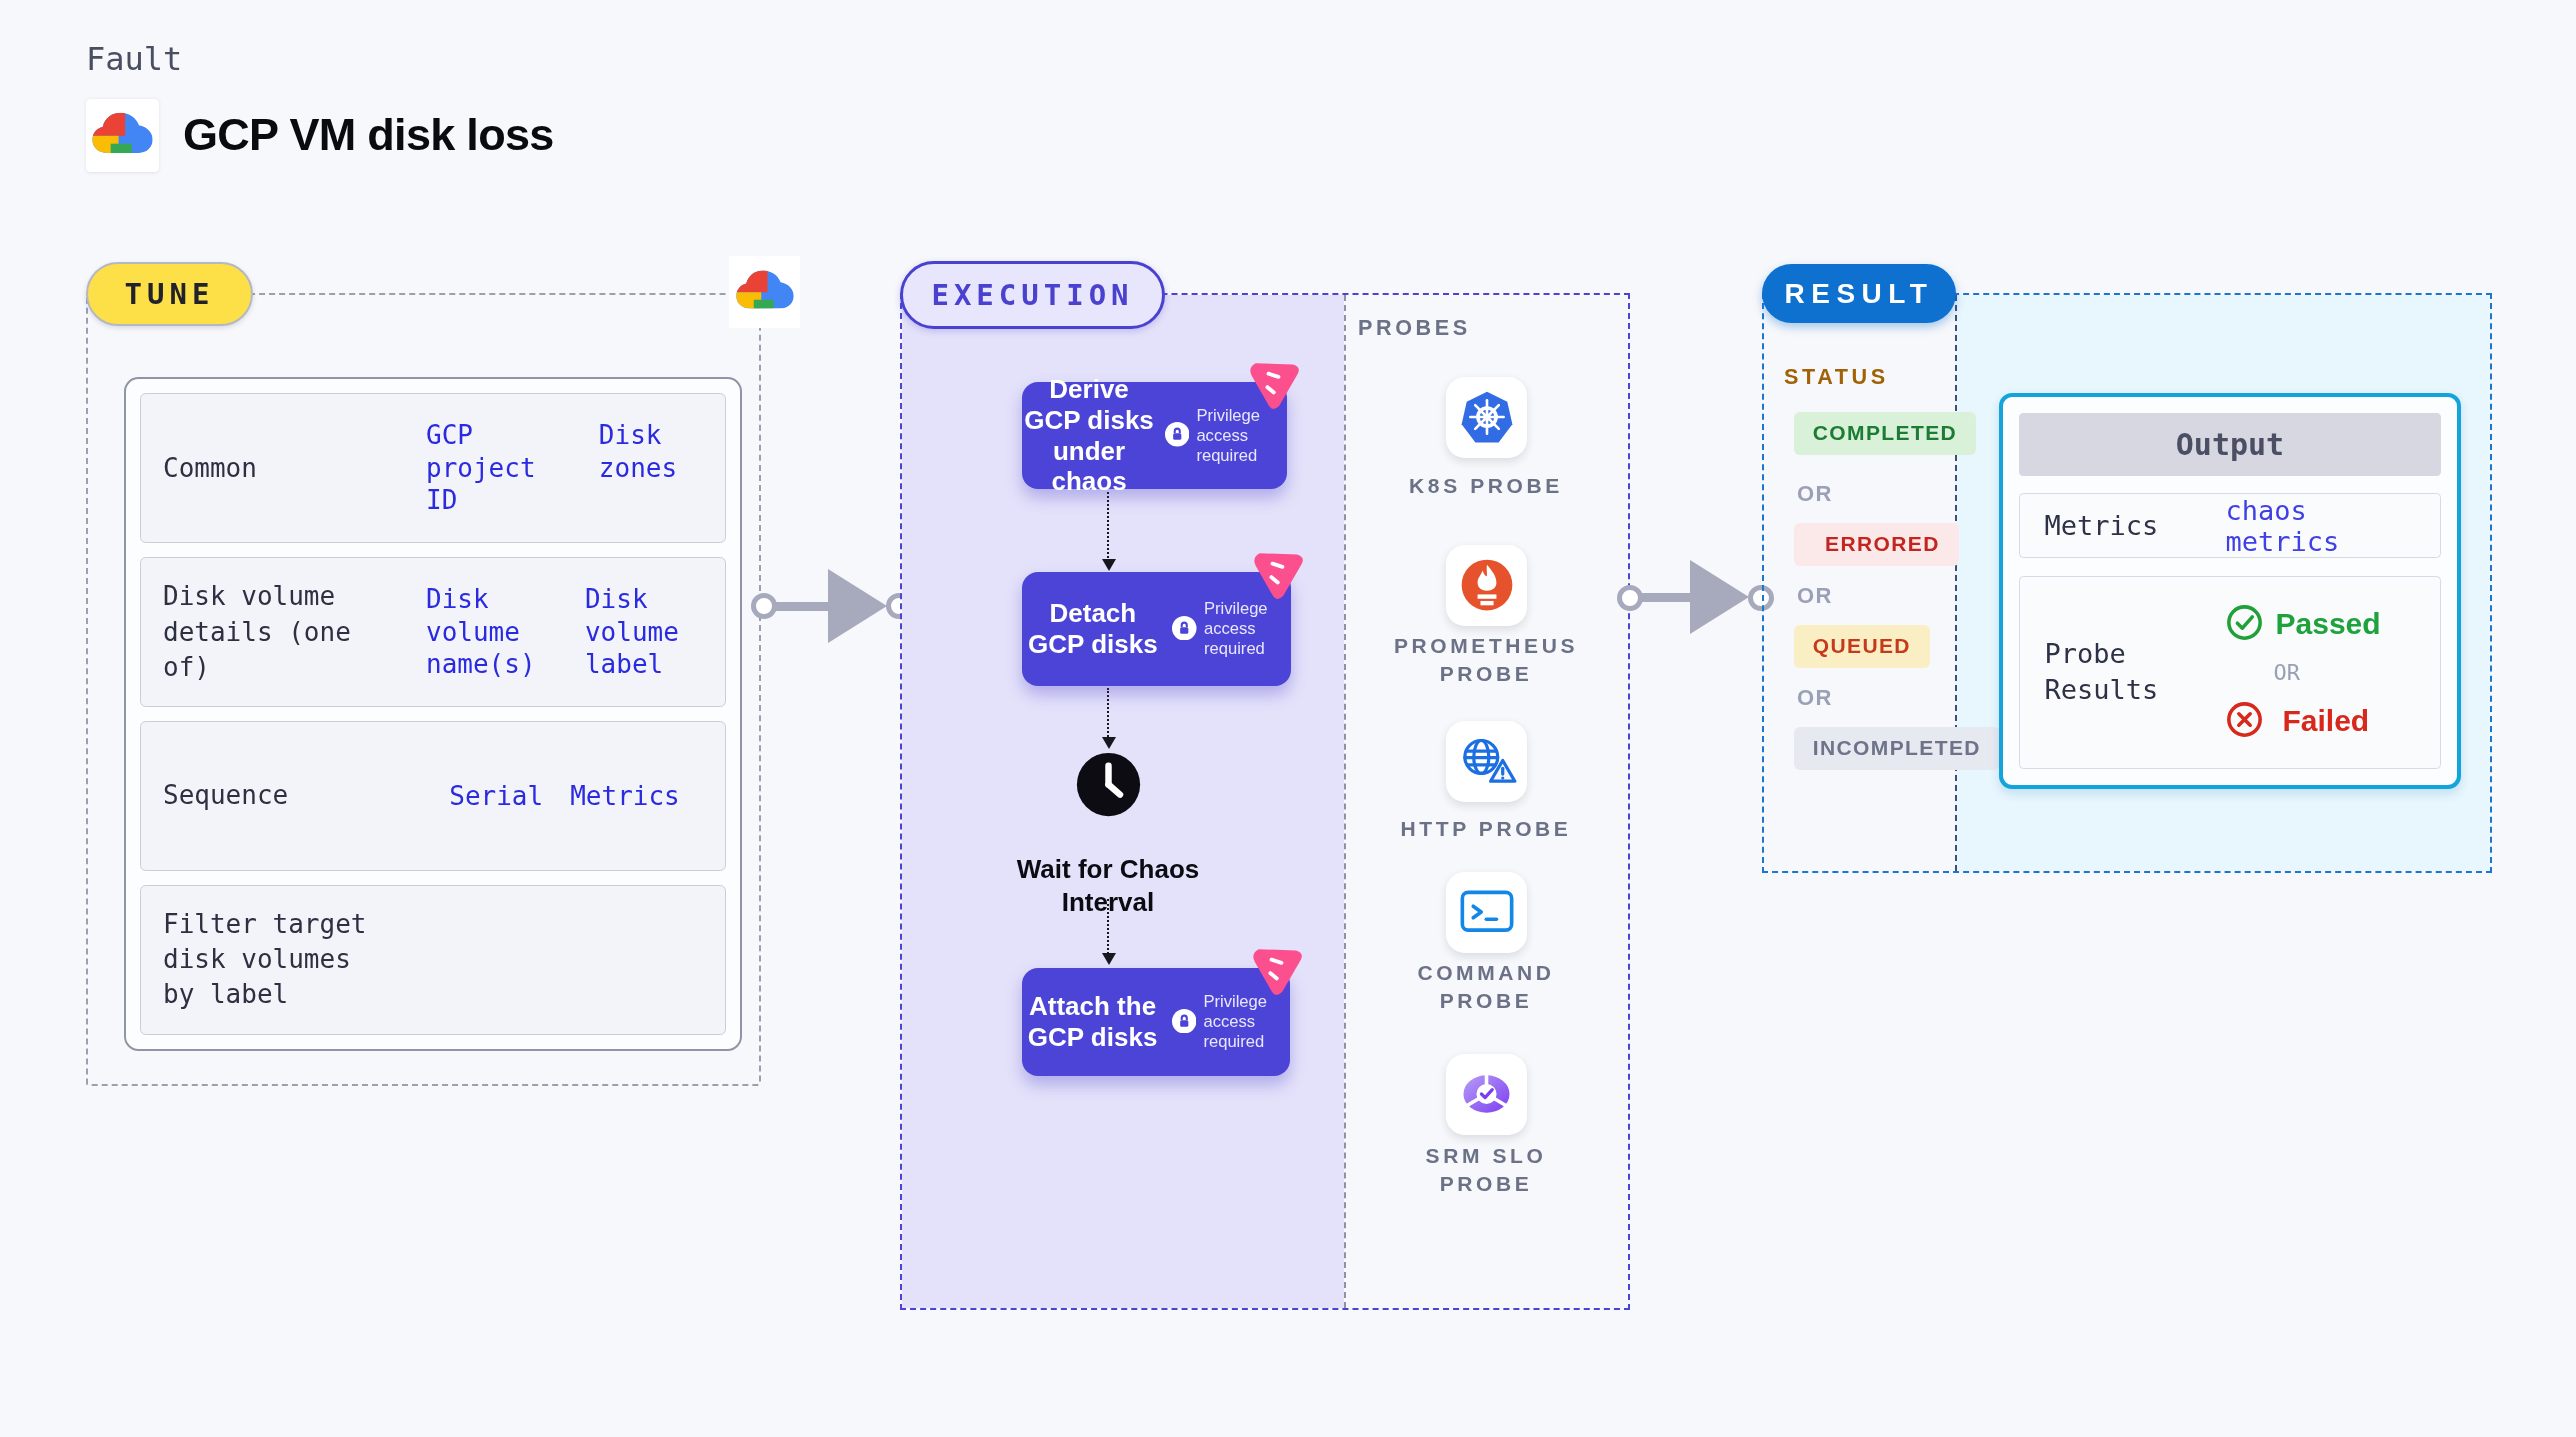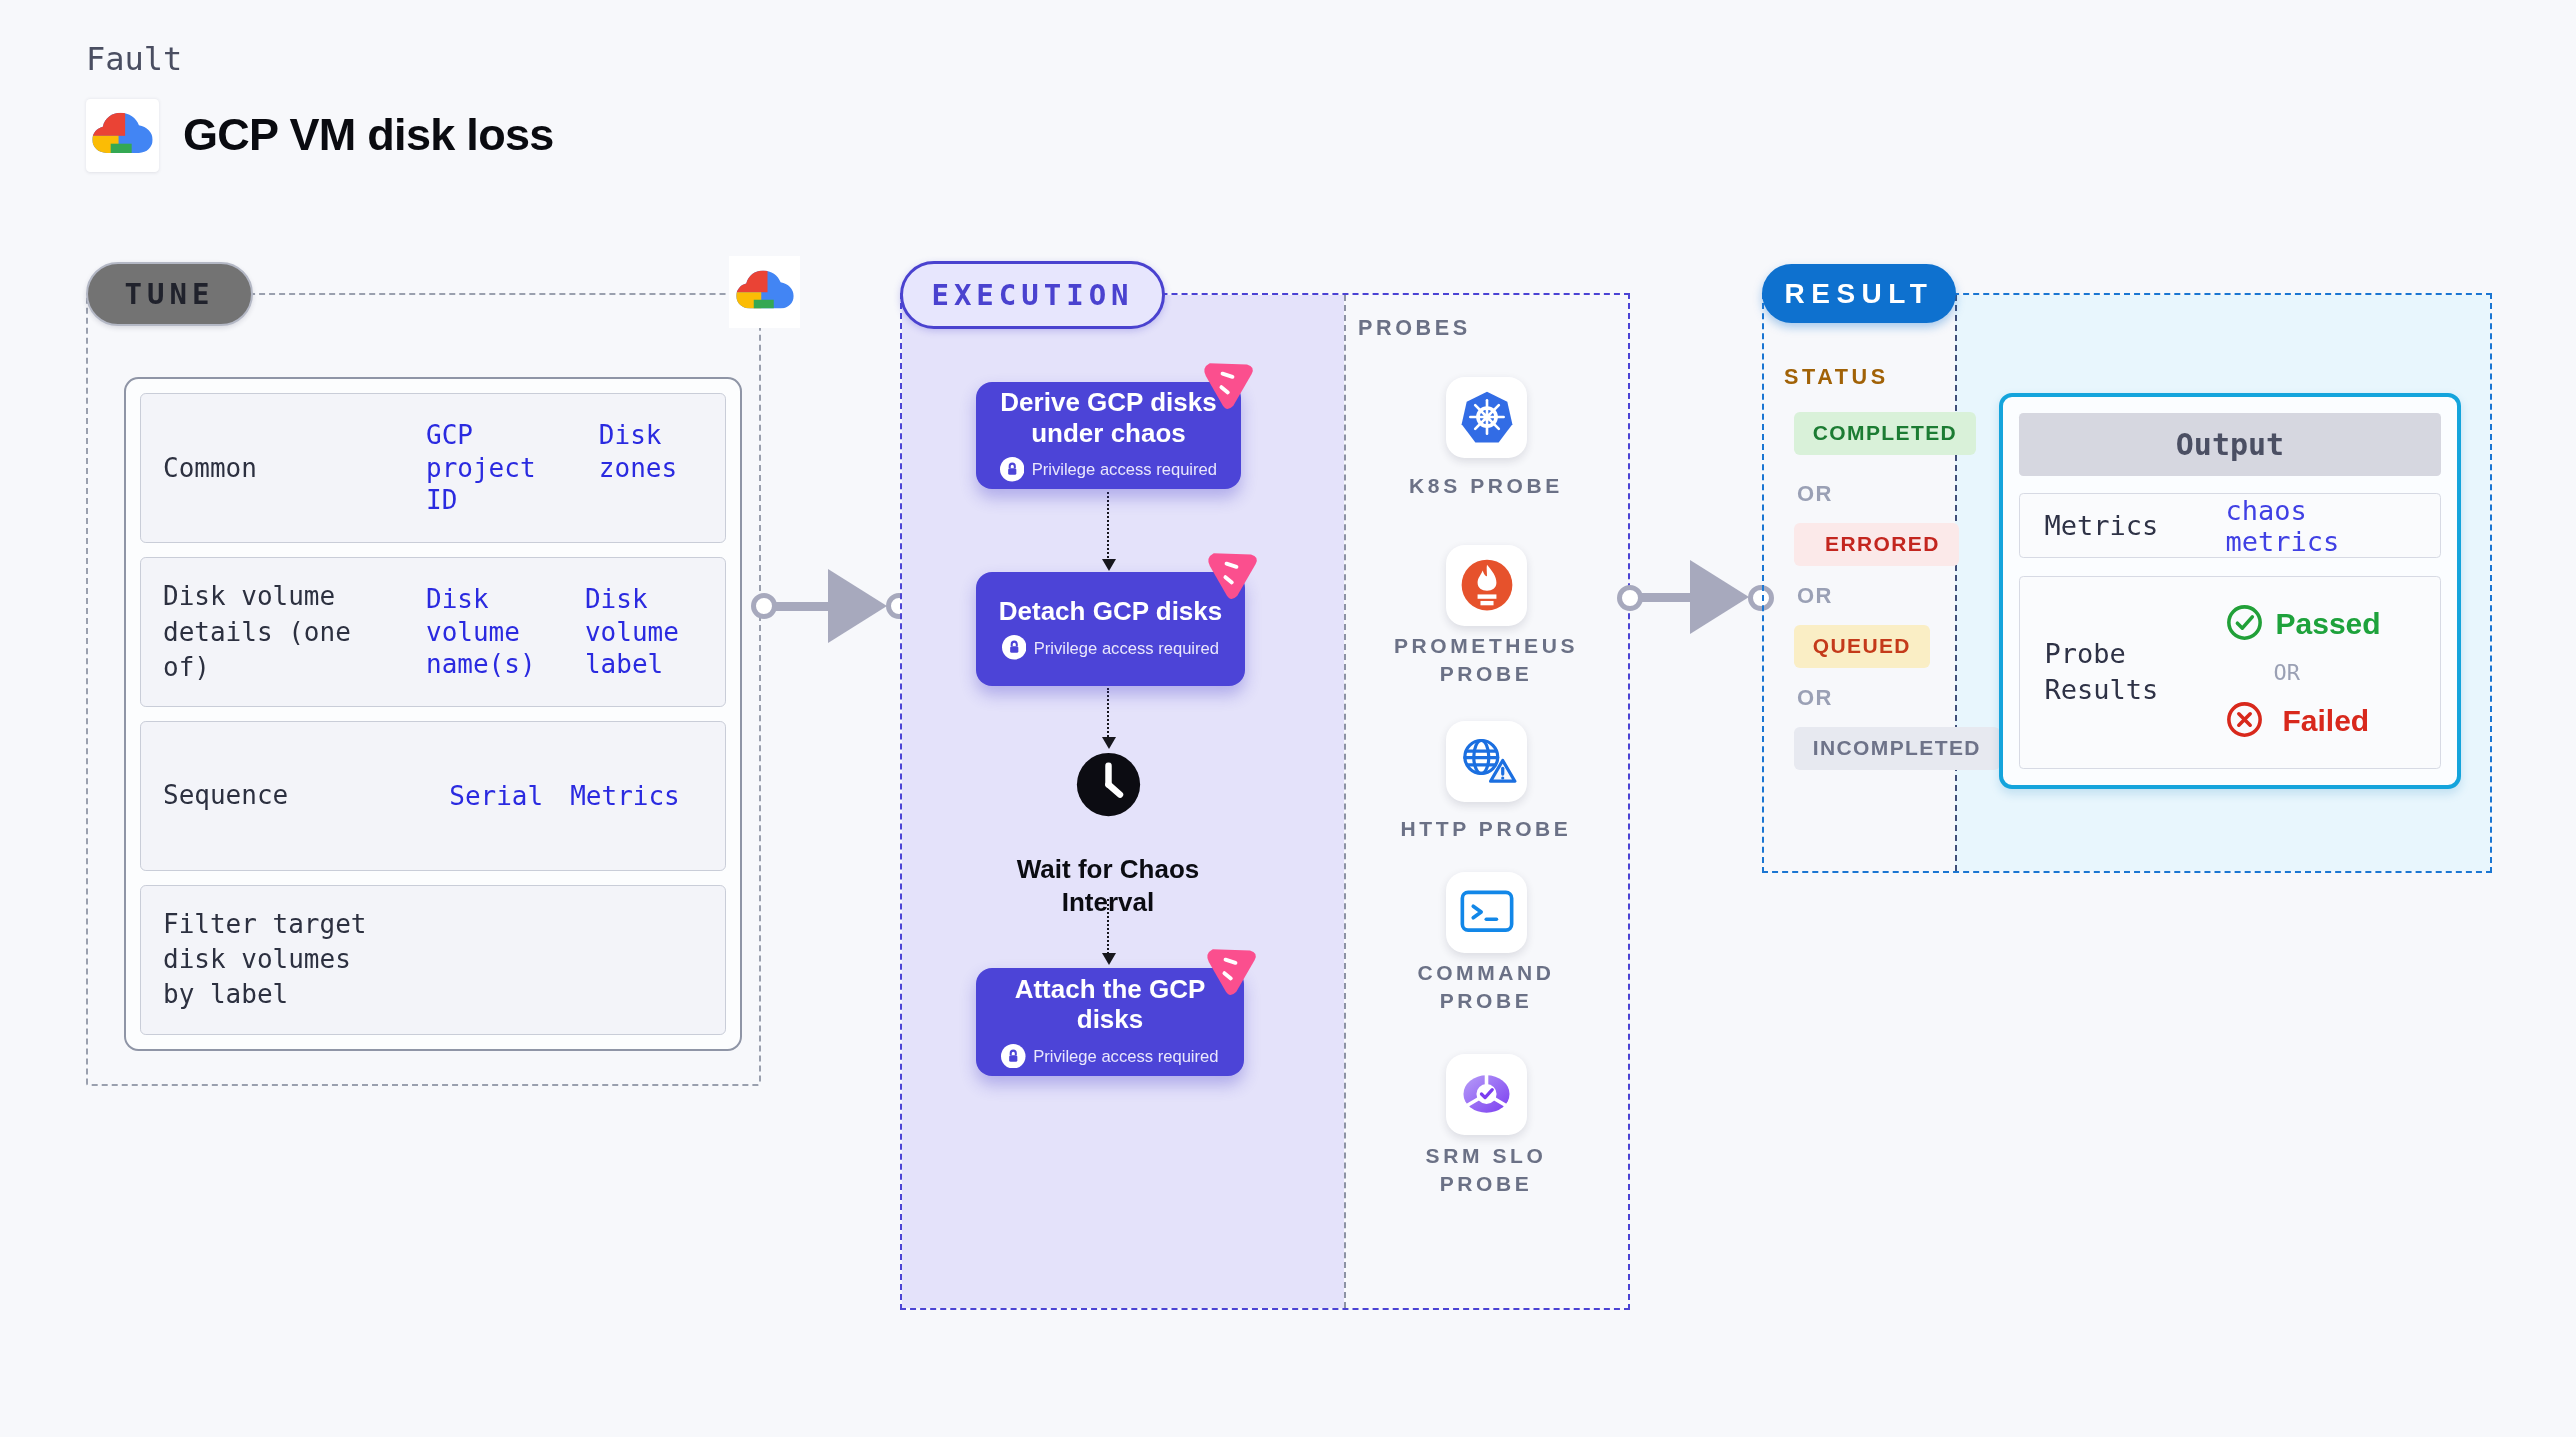--- a/index.html
+++ b/index.html
@@ -9,21 +9,21 @@
   .mono{font-family:"DejaVu Sans Mono",monospace;}
 
   
   .fault-label{left:86px;top:40px;font-size:32px;color:#4a4e61;}
   .logo-card{left:86px;top:99px;width:73px;height:73px;background:#ffffff;border-radius:4.3px;
              display:flex;align-items:center;justify-content:center;box-shadow:0 0.7px 3.6px rgba(30,30,60,.10);}
   .page-title{left:183px;top:109px;font-size:45px;font-weight:800;letter-spacing:-0.7px;color:#0a0b10;}
 
   
   .pill{display:flex;align-items:center;justify-content:center;border-radius:36px;z-index:6;}
-  .tune-pill{left:86px;top:262px;width:163px;height:60px;background:#737373;border:2.9px solid #b4b8c5;
+  .tune-pill{left:86px;top:262px;width:163px;height:60px;background:#fde047;border:2.9px solid #b4b8c5;
              box-shadow:0 2.2px 5.8px rgba(40,40,70,.14);font-size:29px;font-weight:700;letter-spacing:5px;color:#20222c;}
   .exec-pill{left:900px;top:261px;width:259px;height:62px;background:#e7e6fd;border:3.6px solid #4a42cf;
              box-shadow:0 2.2px 7.2px rgba(74,66,207,.25);font-size:29px;font-weight:700;letter-spacing:5px;color:#4a42cf;}
   .result-pill{left:1762px;top:264px;width:194px;height:59px;background:#0e71cf;border:none;
              box-shadow:0 4.3px 10px rgba(14,113,207,.35);font-size:28px;font-weight:700;letter-spacing:6.5px;color:#ffffff;}
 
   
   .tune-box{left:86px;top:293px;width:671px;height:789px;border:2.2px dashed #9aa0ae;border-radius:2.9px;}
   .corner-logo{left:729px;top:256px;width:71px;height:72px;background:#ffffff;display:flex;align-items:center;justify-content:center;z-index:5;}
   .ui-card{left:124px;top:377px;width:618px;height:674px;background:#fcfdfe;border:2.2px solid #8f95a6;border-radius:14.4px;
@@ -39,21 +39,21 @@
   
   .a-circle{width:26px;height:26px;border-radius:50%;background:#ffffff;border:5px solid #a7a9bd;box-sizing:border-box;}
   .a-bar{height:9.4px;background:#a7a9bd;}
   .a-head{width:0;height:0;border-top:37px solid transparent;border-bottom:37px solid transparent;border-left:59px solid #a7a9bd;}
 
   
   .exec-box{left:900px;top:293px;width:730px;height:1017px;border:2.9px dashed #4b43d4;box-sizing:border-box;}
   .exec-fill{left:0;top:0;bottom:0;width:442px;background:#e4e2fa;}
   .exec-divider{left:442px;top:0;bottom:0;width:0;border-left:2.2px dashed #8d93a4;}
   .node{background:#4c44d7;border-radius:16px;box-shadow:0 8.6px 16px rgba(60,50,200,.30);
-        display:flex;flex-direction:column;align-items:center;justify-content:center;gap:8.6px;z-index:3;}
+        display:flex;flex-direction:row;align-items:center;justify-content:center;gap:8.6px;z-index:3;margin-left:46px;}
   .node-title{color:#ffffff;font-weight:700;font-size:26px;line-height:1.18;text-align:center;width:238px;}
   .node-note{display:flex;align-items:center;gap:7.2px;}
   .node-note-text{color:#e9e7fc;font-size:16.6px;}
   .chaos-badge{position:absolute;top:-29px;right:-20px;width:62px;height:62px;}
   .dotline{width:0;border-left:2.9px dotted #17171d;}
   .dothead{width:0;height:0;border-left:7.2px solid transparent;border-right:7.2px solid transparent;border-top:12.2px solid #17171d;}
   .wait-label{font-size:26px;font-weight:700;color:#0b0c12;text-align:center;line-height:1.25;}
 
   
   .probes-heading{left:1358px;top:315px;font-size:21.6px;font-weight:700;letter-spacing:3.6px;color:#6b7186;}

